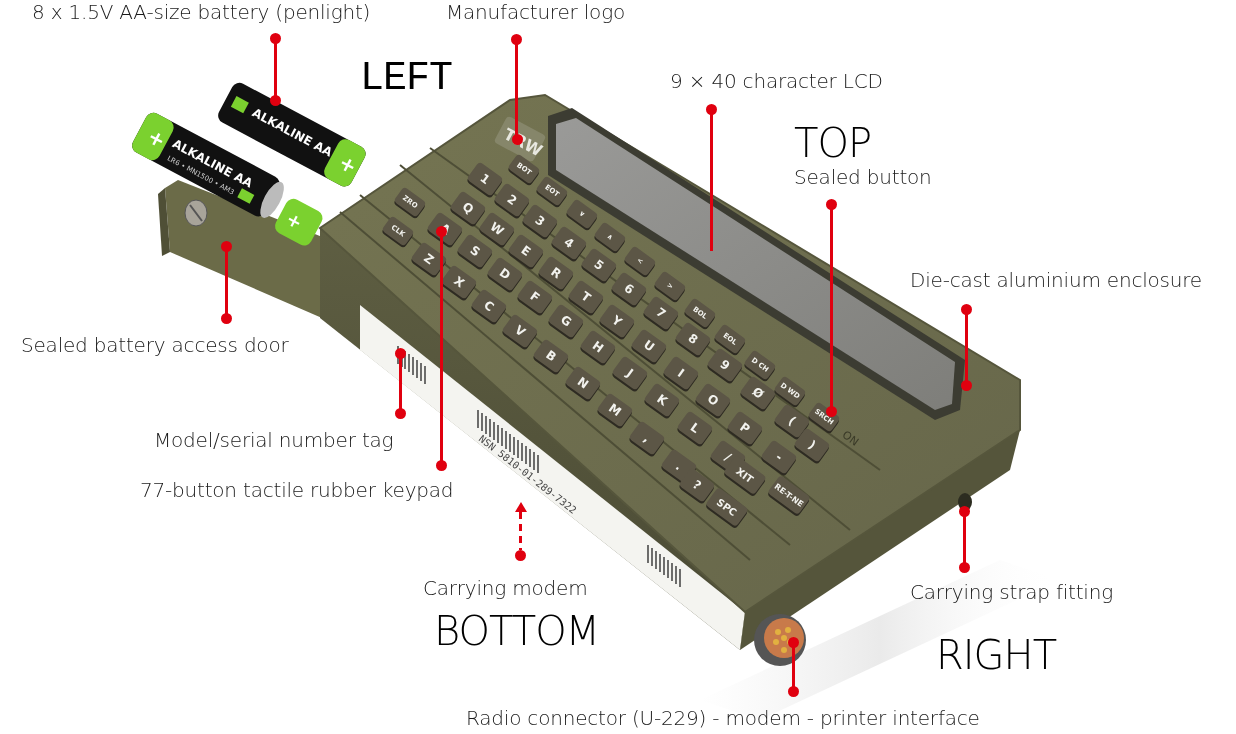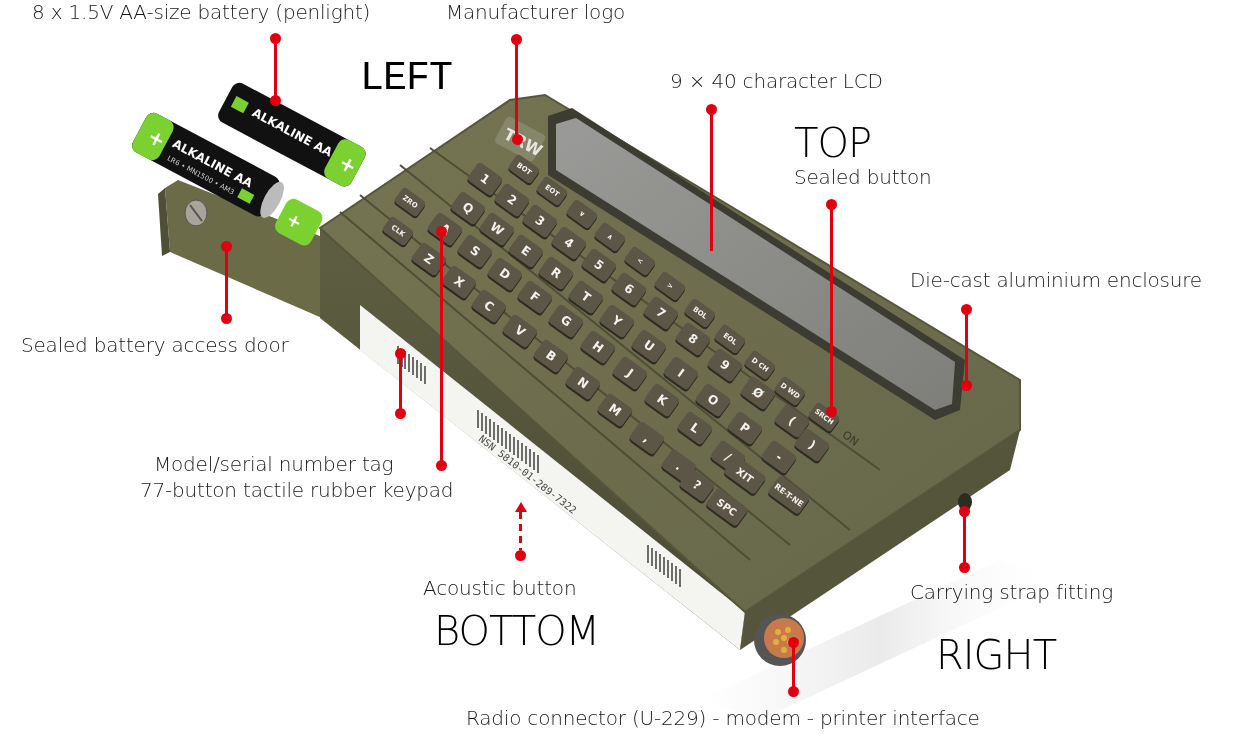--- a/index.html
+++ b/index.html
@@ -225,23 +225,23 @@
 <div class="side" style="left:794px;top:120px;">TOP</div>
 <div class="side" style="left:434px;top:608px;">BOTTOM</div>
 <div class="side" style="left:936px;top:632px;">RIGHT</div>
 
 <div class="label" style="left:32px;top:0px;">8 x 1.5V AA-size battery (penlight)</div>
 <div class="label" style="left:446px;top:0px;">Manufacturer logo</div>
 <div class="label" style="left:670px;top:69px;">9 × 40 character LCD</div>
 <div class="label" style="left:794px;top:165px;">Sealed button</div>
 <div class="label" style="left:910px;top:268px;">Die-cast aluminium enclosure</div>
 <div class="label" style="left:12px;top:333px;margin-left:9px;">Sealed battery access door</div>
-<div class="label" style="left:154px;top:428px;margin-top:24px;">Model/serial number tag</div>
+<div class="label" style="left:154px;top:428px;">Model/serial number tag</div>
 <div class="label" style="left:140px;top:478px;">77-button tactile rubber keypad</div>
-<div class="label" style="left:423px;top:576px;">Acoustic button</div>
+<div class="label" style="left:423px;top:576px;">Carrying modem</div>
 <div class="label" style="left:910px;top:580px;">Carrying strap fitting</div>
 <div class="label" style="left:466px;top:706px;">Radio connector (U-229) - modem - printer interface</div>
 
 <div>
   <div class="dot" style="left:270px;top:33px;"></div>
   <div class="leader" style="left:274px;top:38px;height:62px;"></div>
   <div class="dot" style="left:270px;top:95px;"></div>
 </div>
 <div>
   <div class="dot" style="left:511px;top:34px;"></div>

